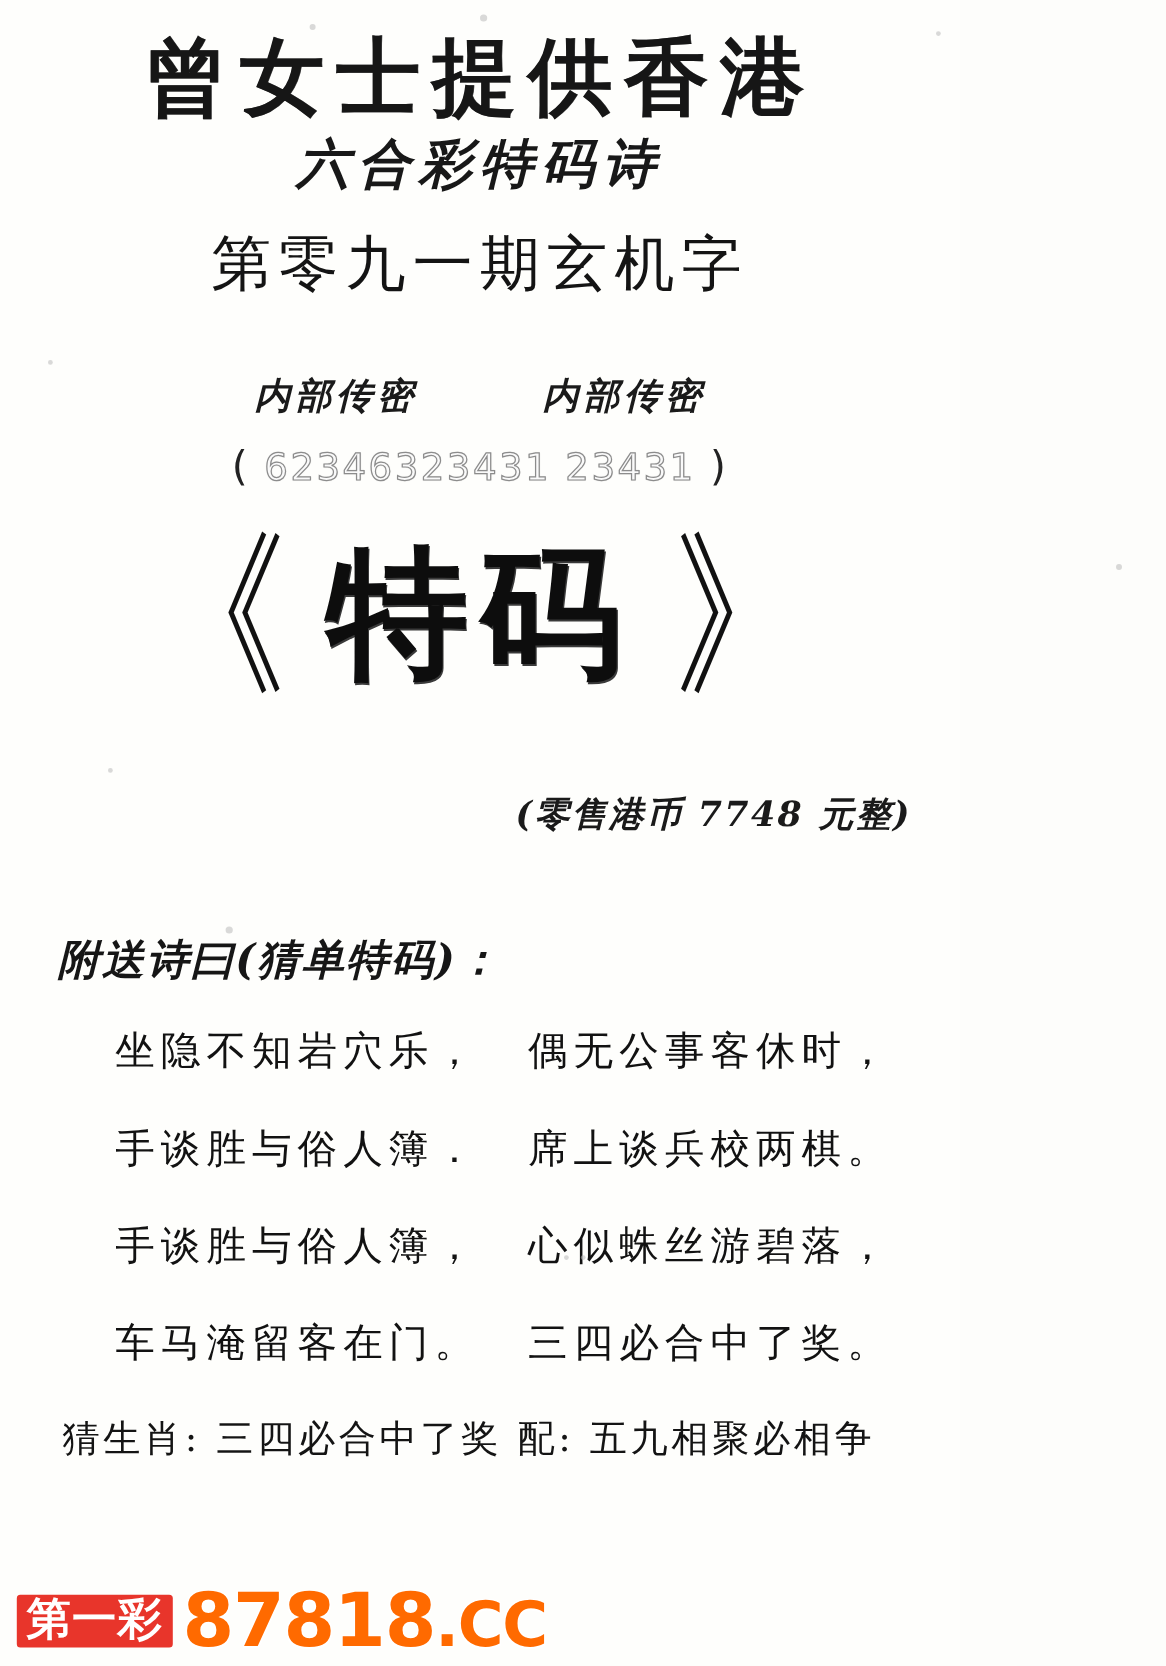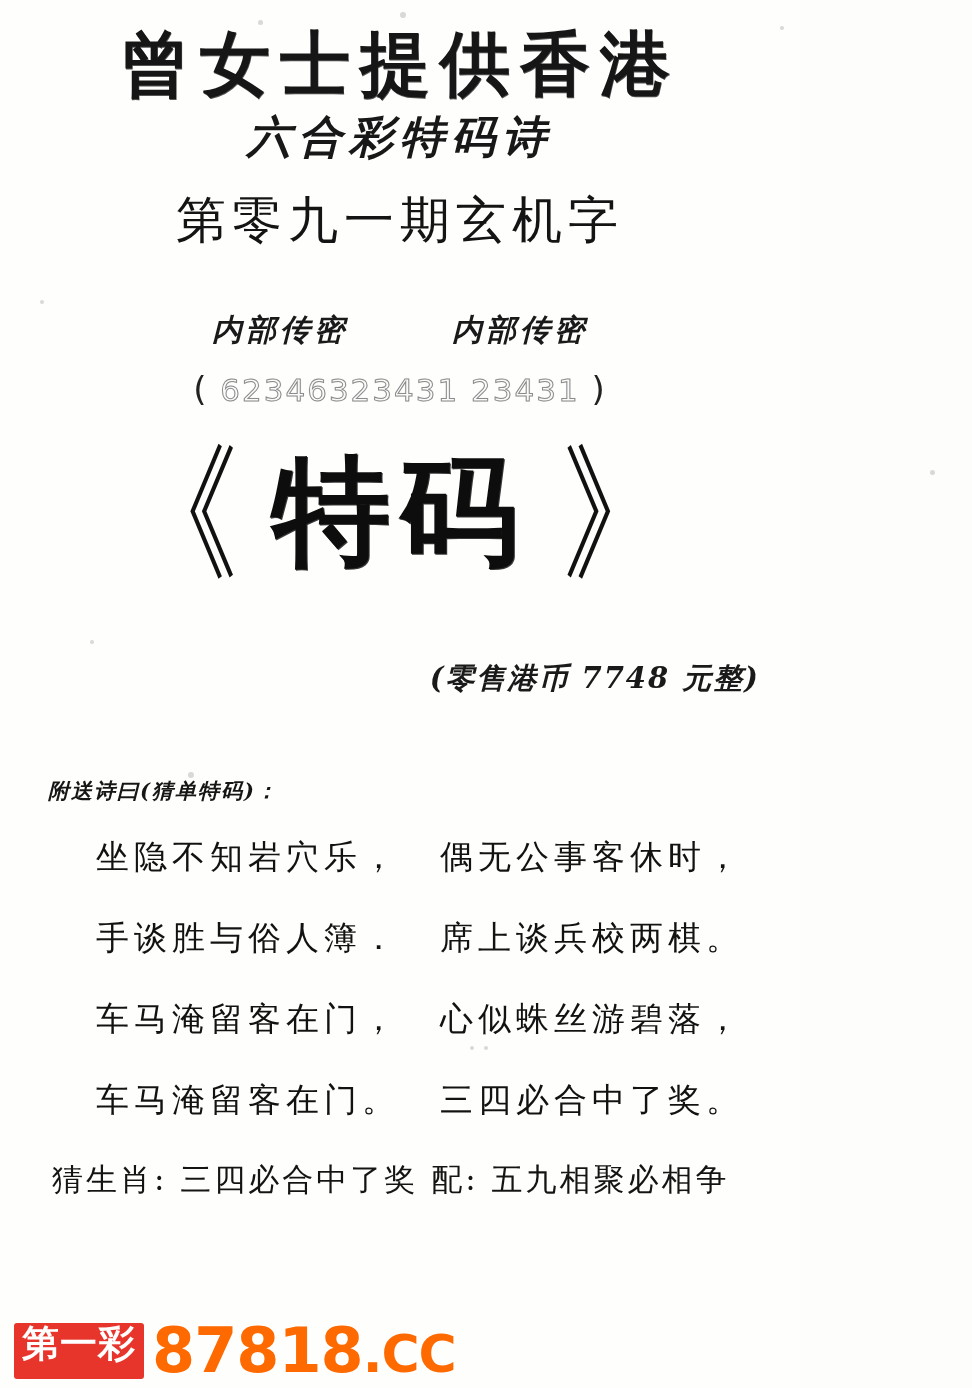--- a/index.html
+++ b/index.html
@@ -113,21 +113,21 @@
     padding-right: 40px;
     margin-top: 66px;
     font-size: 29px;
     font-weight: bold;
     letter-spacing: 2px;
     color: #1a1a1a;
     font-style: italic;
   }
   .poem-head {
     margin: 78px 0 0 48px;
-    font-size: 21px;
+    font-size: 35px;
     font-weight: bold;
     letter-spacing: 2px;
     color: #161616;
     font-style: italic;
   }
   .poem {
     margin-top: 30px;
     padding: 0 70px 0 96px;
   }
   .poem-row {
@@ -161,21 +161,21 @@
     align-items: center;
     gap: 8px;
     z-index: 5;
   }
   .wm-badge {
     background: #e8352b;
     color: #fff;
     font-family: "DejaVu Sans", sans-serif;
     font-weight: bold;
     font-size: 37px;
-    padding: 2px 8px 17px 8px;
+    padding: 2px 8px 5px 8px;
     letter-spacing: 1px;
     line-height: 1;
     border-radius: 3px;
   }
   .wm-text {
     color: #ff6a00;
     font-family: "DejaVu Sans", sans-serif;
     font-weight: bold;
     font-size: 62px;
     line-height: 1;
@@ -231,21 +231,21 @@
   <div class="poem">
     <div class="poem-row">
       <div class="col">坐隐不知岩穴乐，</div>
       <div class="col right">偶无公事客休时，</div>
     </div>
     <div class="poem-row">
       <div class="col">手谈胜与俗人簿．</div>
       <div class="col right">席上谈兵校两棋。</div>
     </div>
     <div class="poem-row">
-      <div class="col">车马淹留客在门，</div>
+      <div class="col">手谈胜与俗人簿，</div>
       <div class="col right">心似蛛丝游碧落，</div>
     </div>
     <div class="poem-row">
       <div class="col">车马淹留客在门。</div>
       <div class="col right">三四必合中了奖。</div>
     </div>
   </div>
 
   <div class="footer-line">猜生肖: 三四必合中了奖    配: 五九相聚必相争</div>
 

